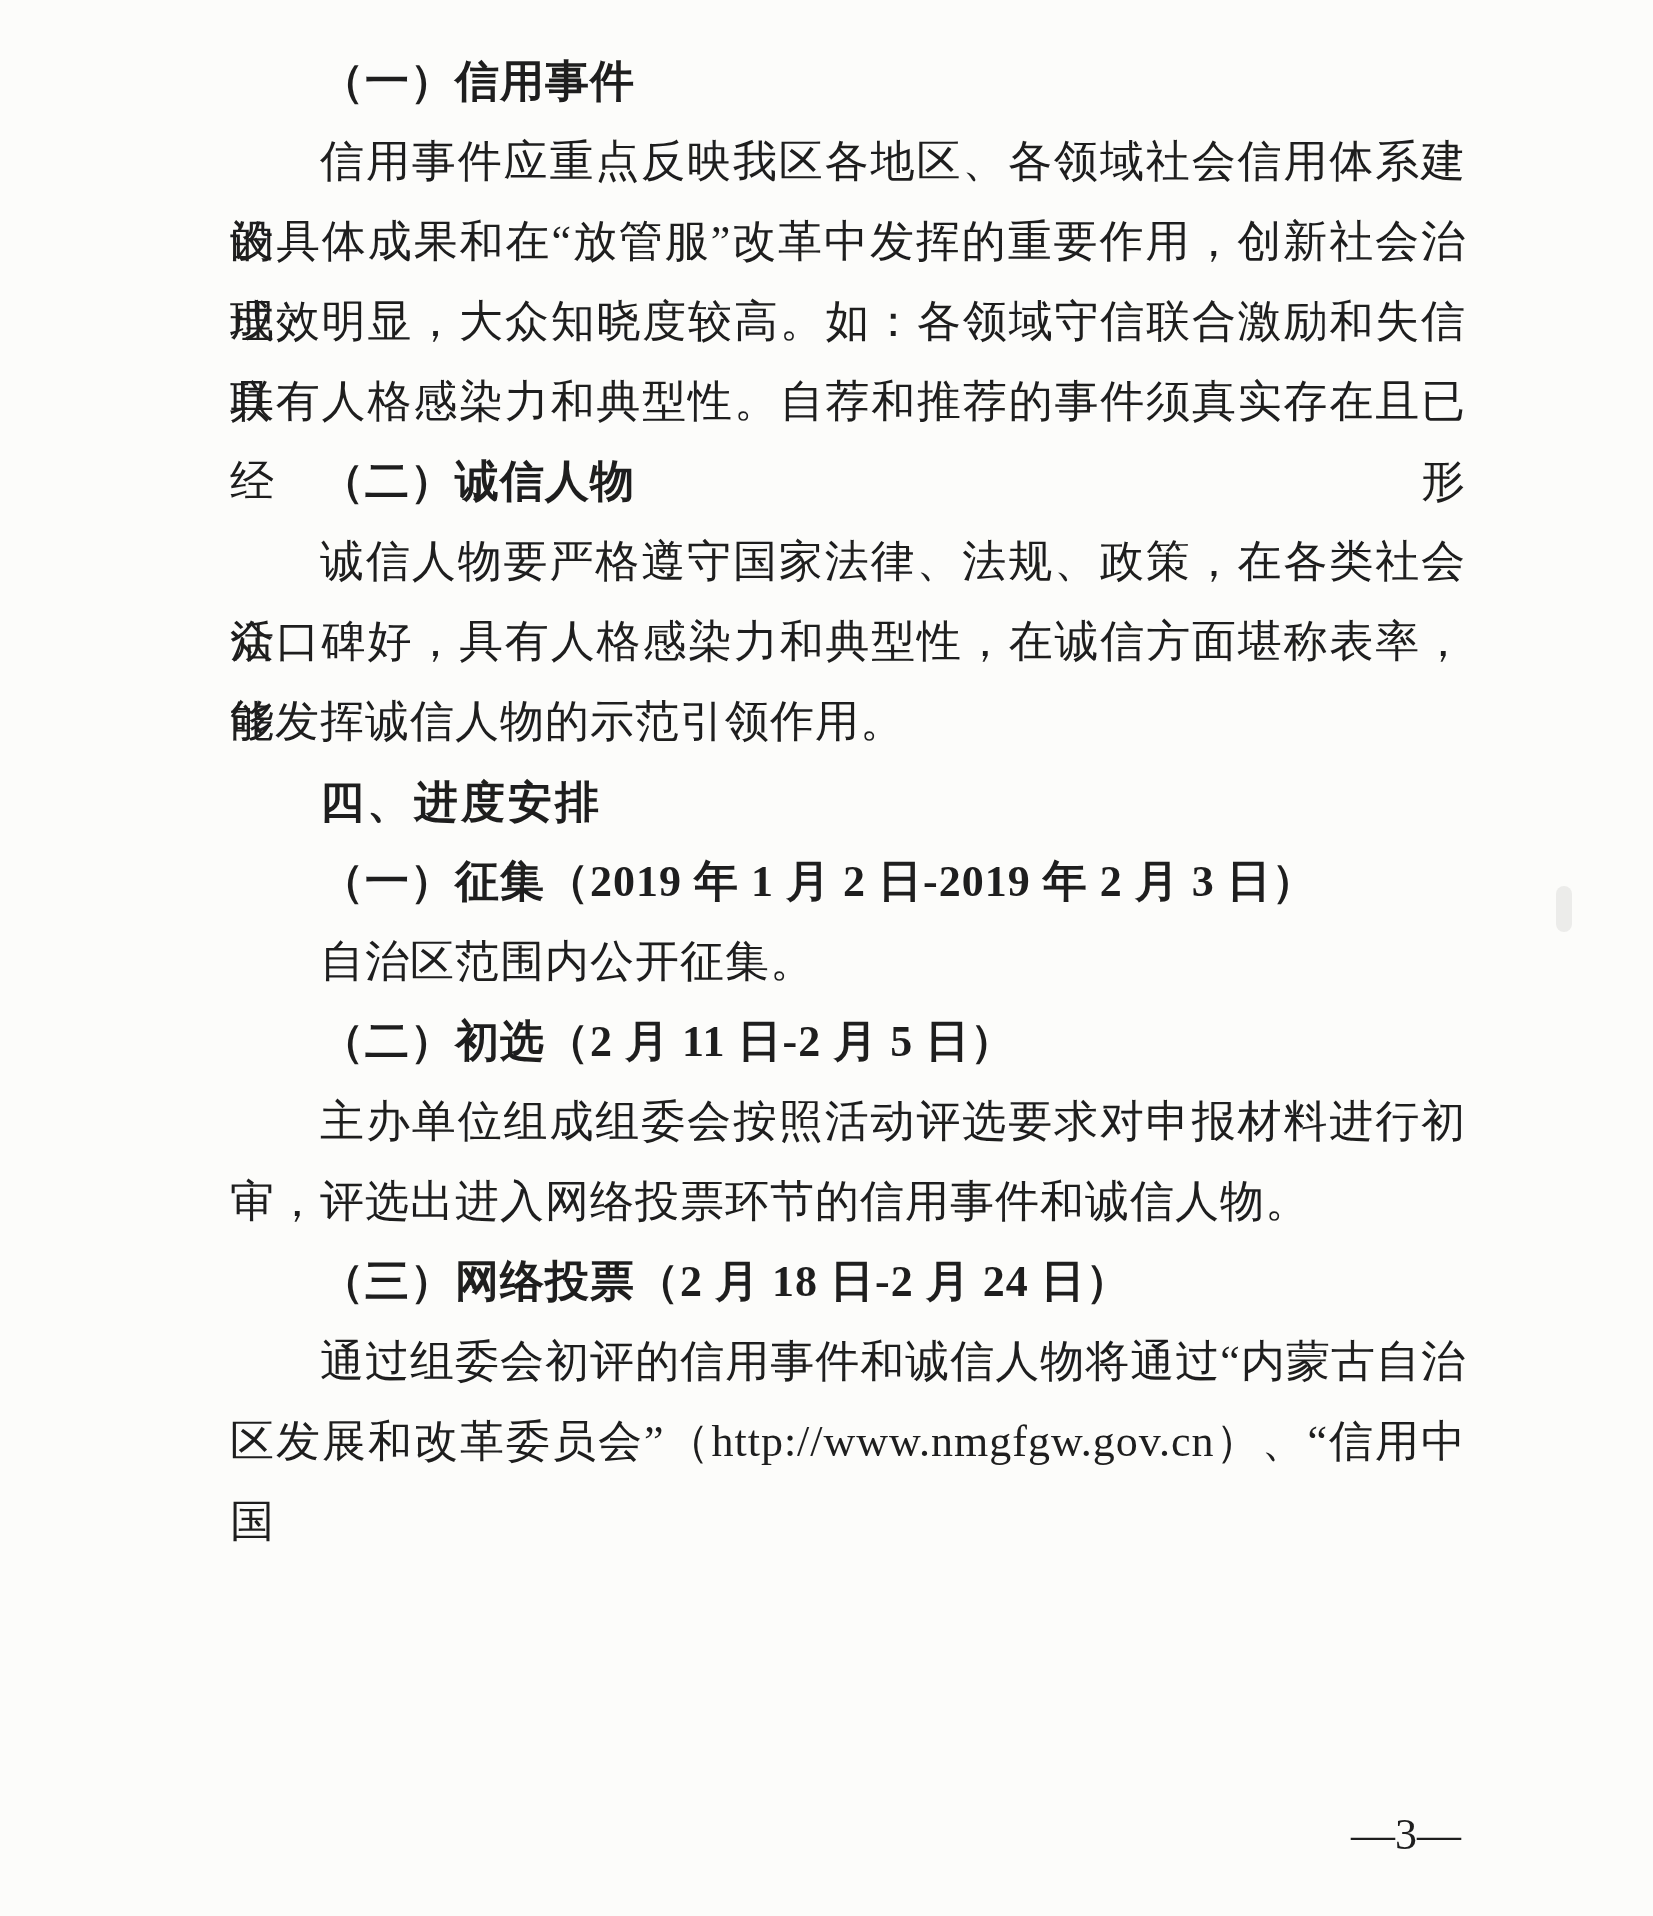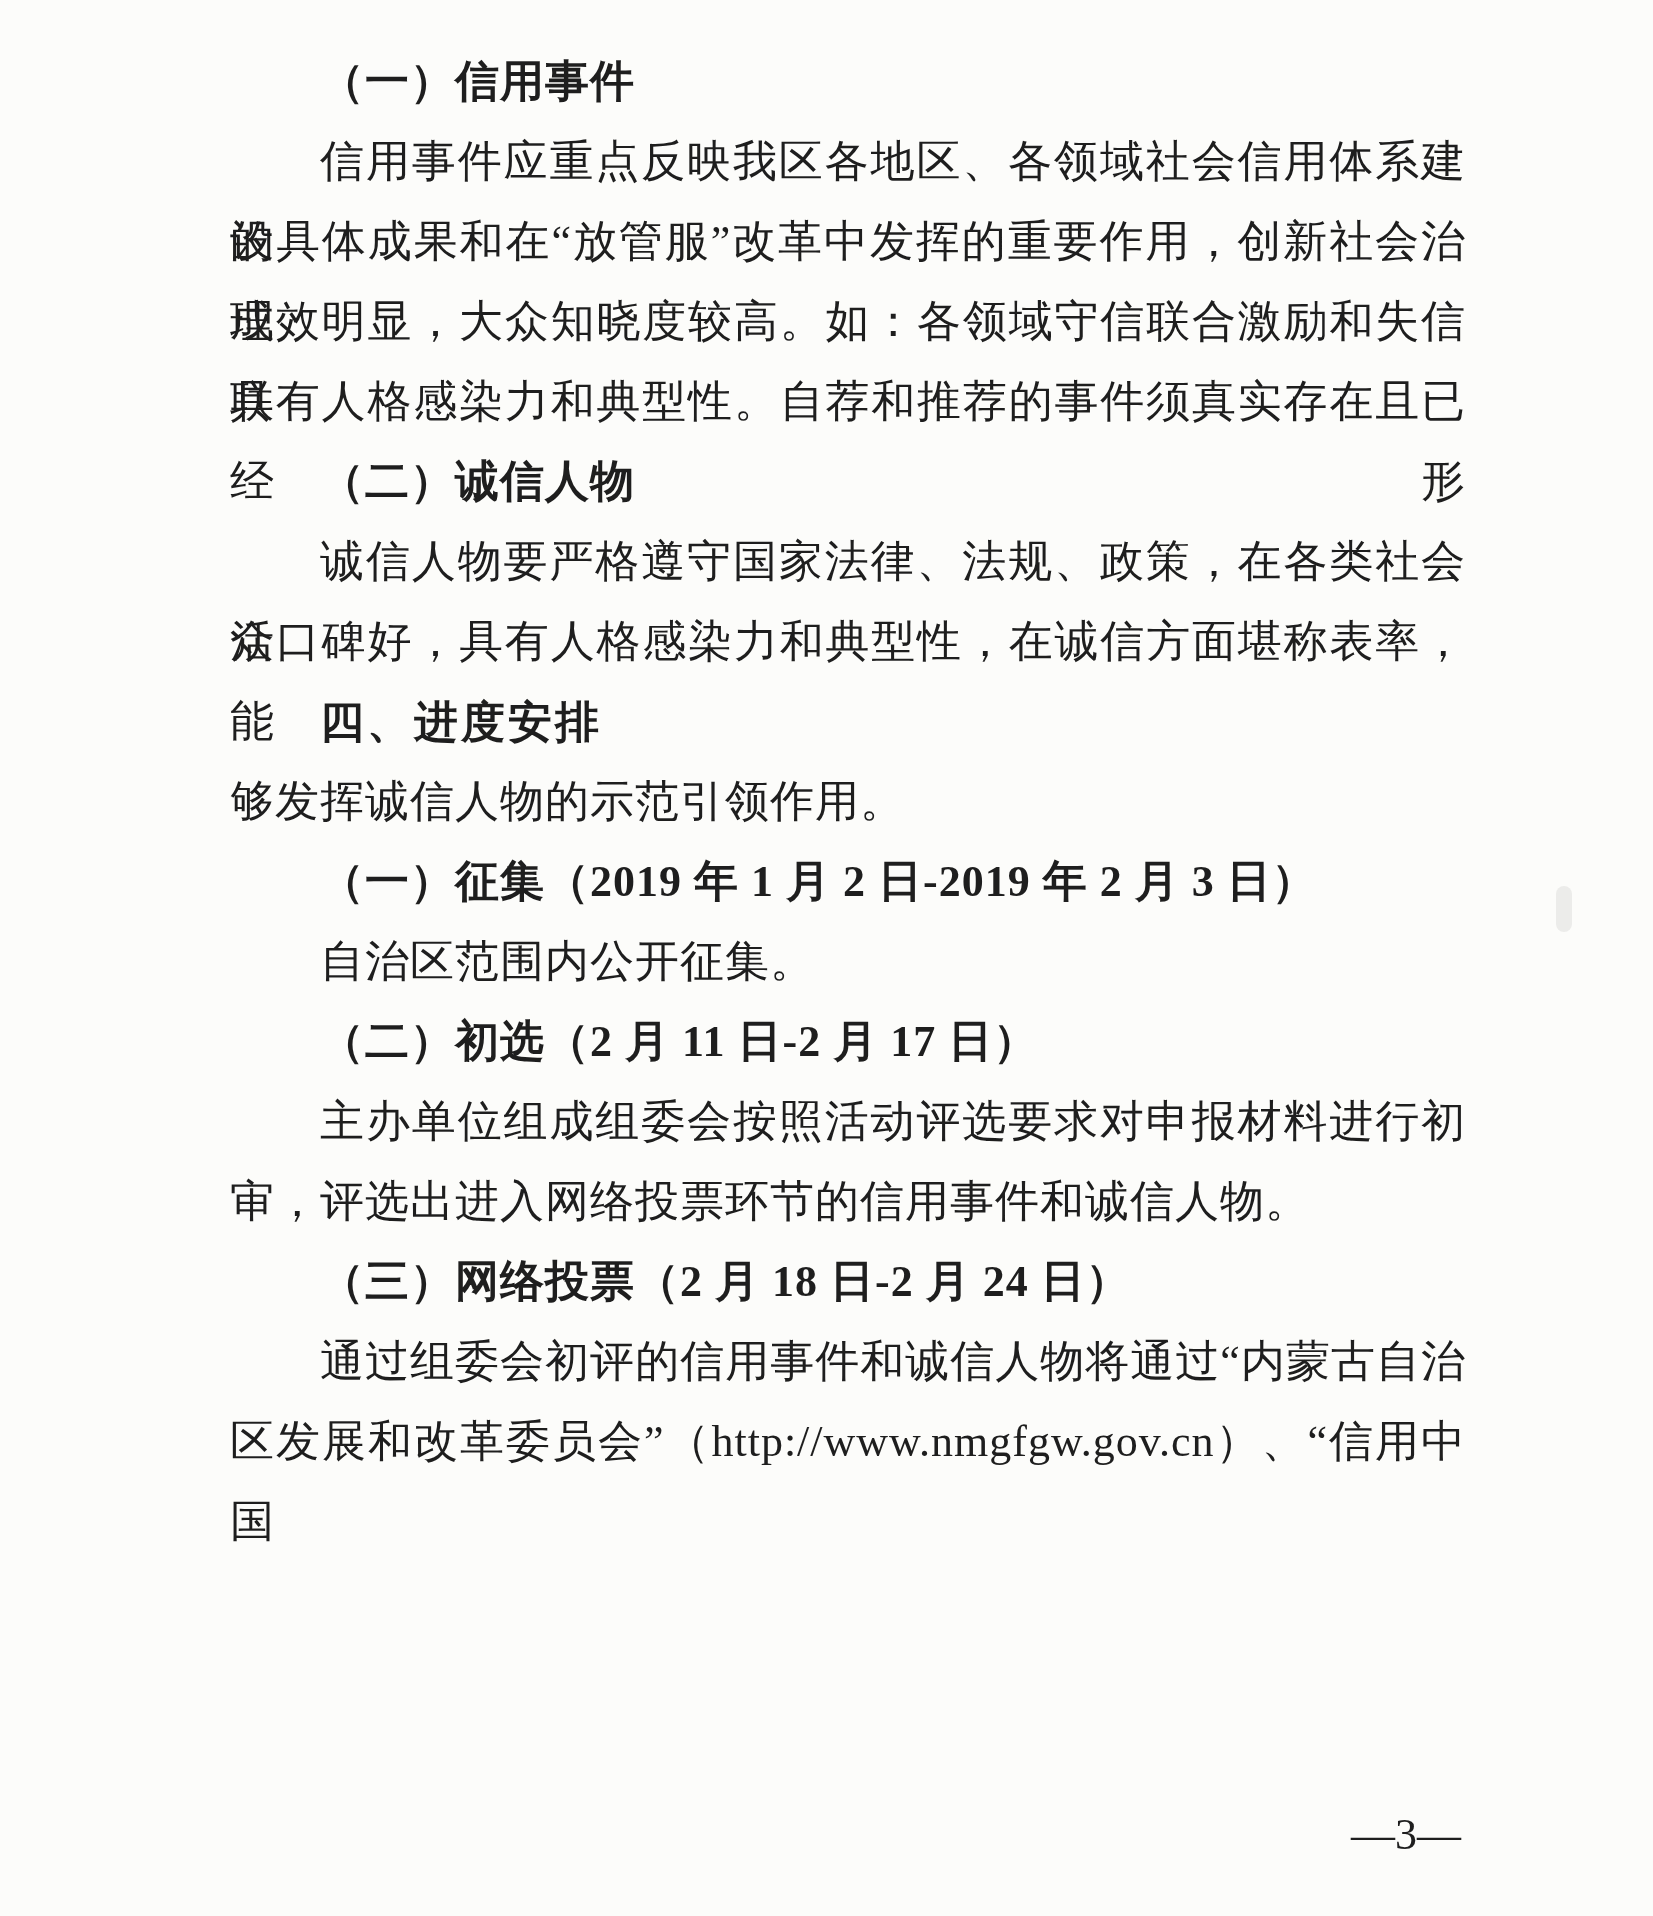--- a/index.html
+++ b/index.html
@@ -74,25 +74,25 @@
 <div class="page">
   <div class="text-block">
     <div class="line h-kai indent">（一）信用事件</div>
     <div class="line indent justify">信用事件应重点反映我区各地区、各领域社会信用体系建设</div>
     <div class="line justify">的具体成果和在“放管服”改革中发挥的重要作用，创新社会治理</div>
     <div class="line justify">成效明显，大众知晓度较高。如：各领域守信联合激励和失信联</div>
     <div class="line justify">具有人格感染力和典型性。自荐和推荐的事件须真实存在且已经形</div>
     <div class="line h-kai indent">（二）诚信人物</div>
     <div class="line indent justify">诚信人物要严格遵守国家法律、法规、政策，在各类社会活</div>
     <div class="line justify">众口碑好，具有人格感染力和典型性，在诚信方面堪称表率，能</div>
+    <div class="line">够发挥诚信人物的示范引领作用。</div>
     <div class="line h-hei indent">四、进度安排</div>
-    <div class="line">够发挥诚信人物的示范引领作用。</div>
     <div class="line h-kai indent">（一）征集（2019 年 1 月 2 日-2019 年 2 月 3 日）</div>
     <div class="line indent">自治区范围内公开征集。</div>
-    <div class="line h-kai indent">（二）初选（2 月 11 日-2 月 17 日）</div>
+    <div class="line h-kai indent">（二）初选（2 月 11 日-2 月 5 日）</div>
     <div class="line indent justify">主办单位组成组委会按照活动评选要求对申报材料进行初</div>
     <div class="line">审，评选出进入网络投票环节的信用事件和诚信人物。</div>
     <div class="line h-kai indent">（三）网络投票（2 月 18 日-2 月 24 日）</div>
     <div class="line indent justify">通过组委会初评的信用事件和诚信人物将通过“内蒙古自治</div>
     <div class="line justify">区发展和改革委员会”（http://www.nmgfgw.gov.cn）、“信用中国</div>
   </div>
 
   <div class="scan-artifact"></div>
 
   <div class="page-number">—3—</div>

